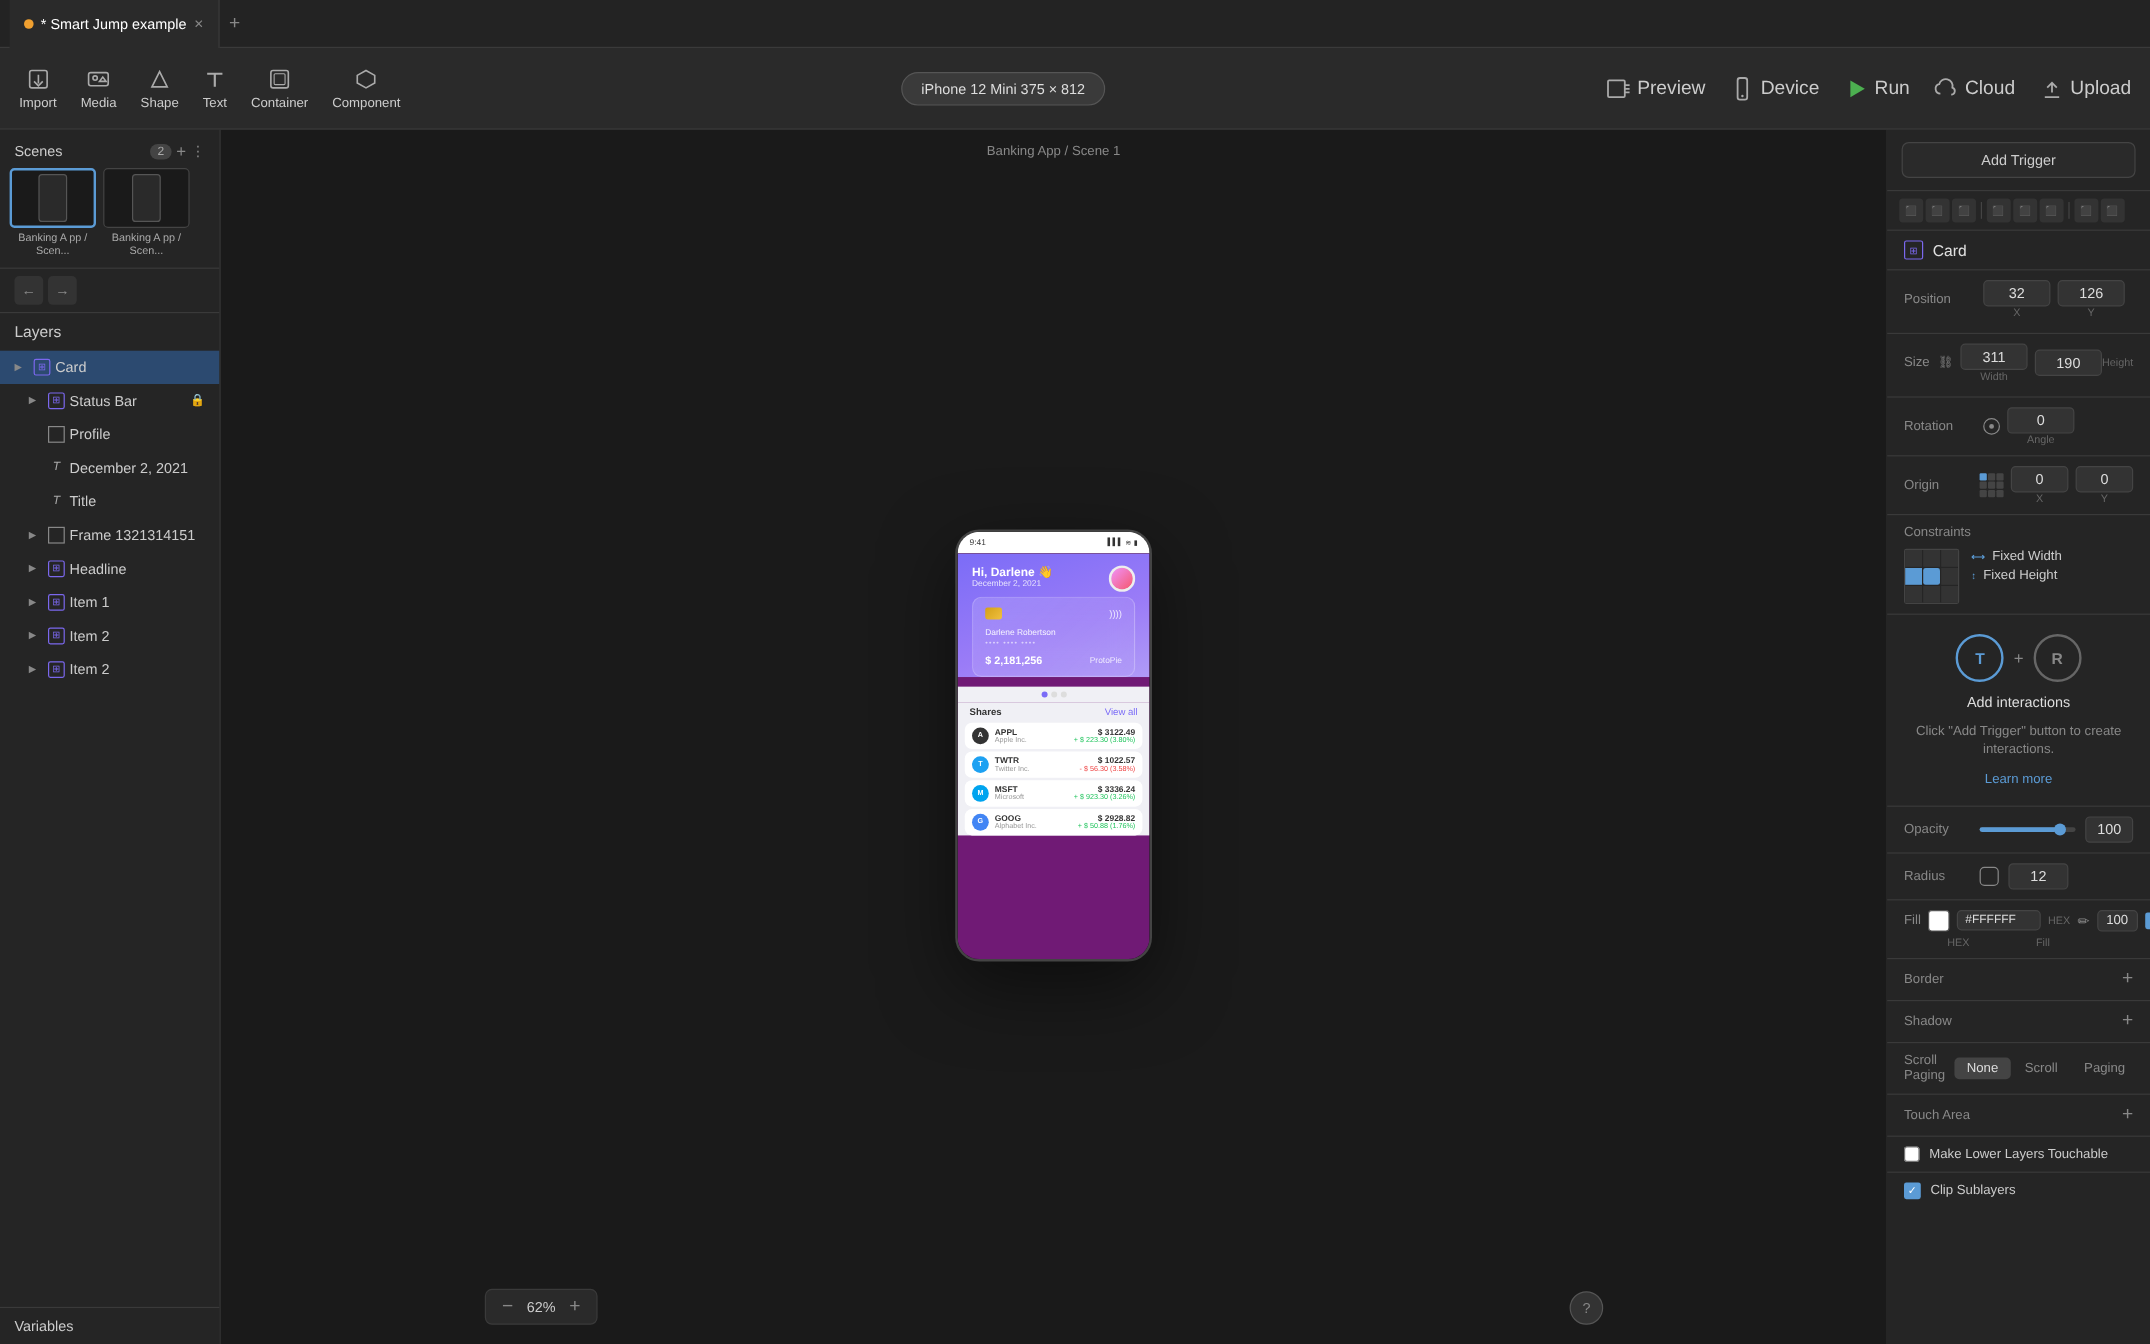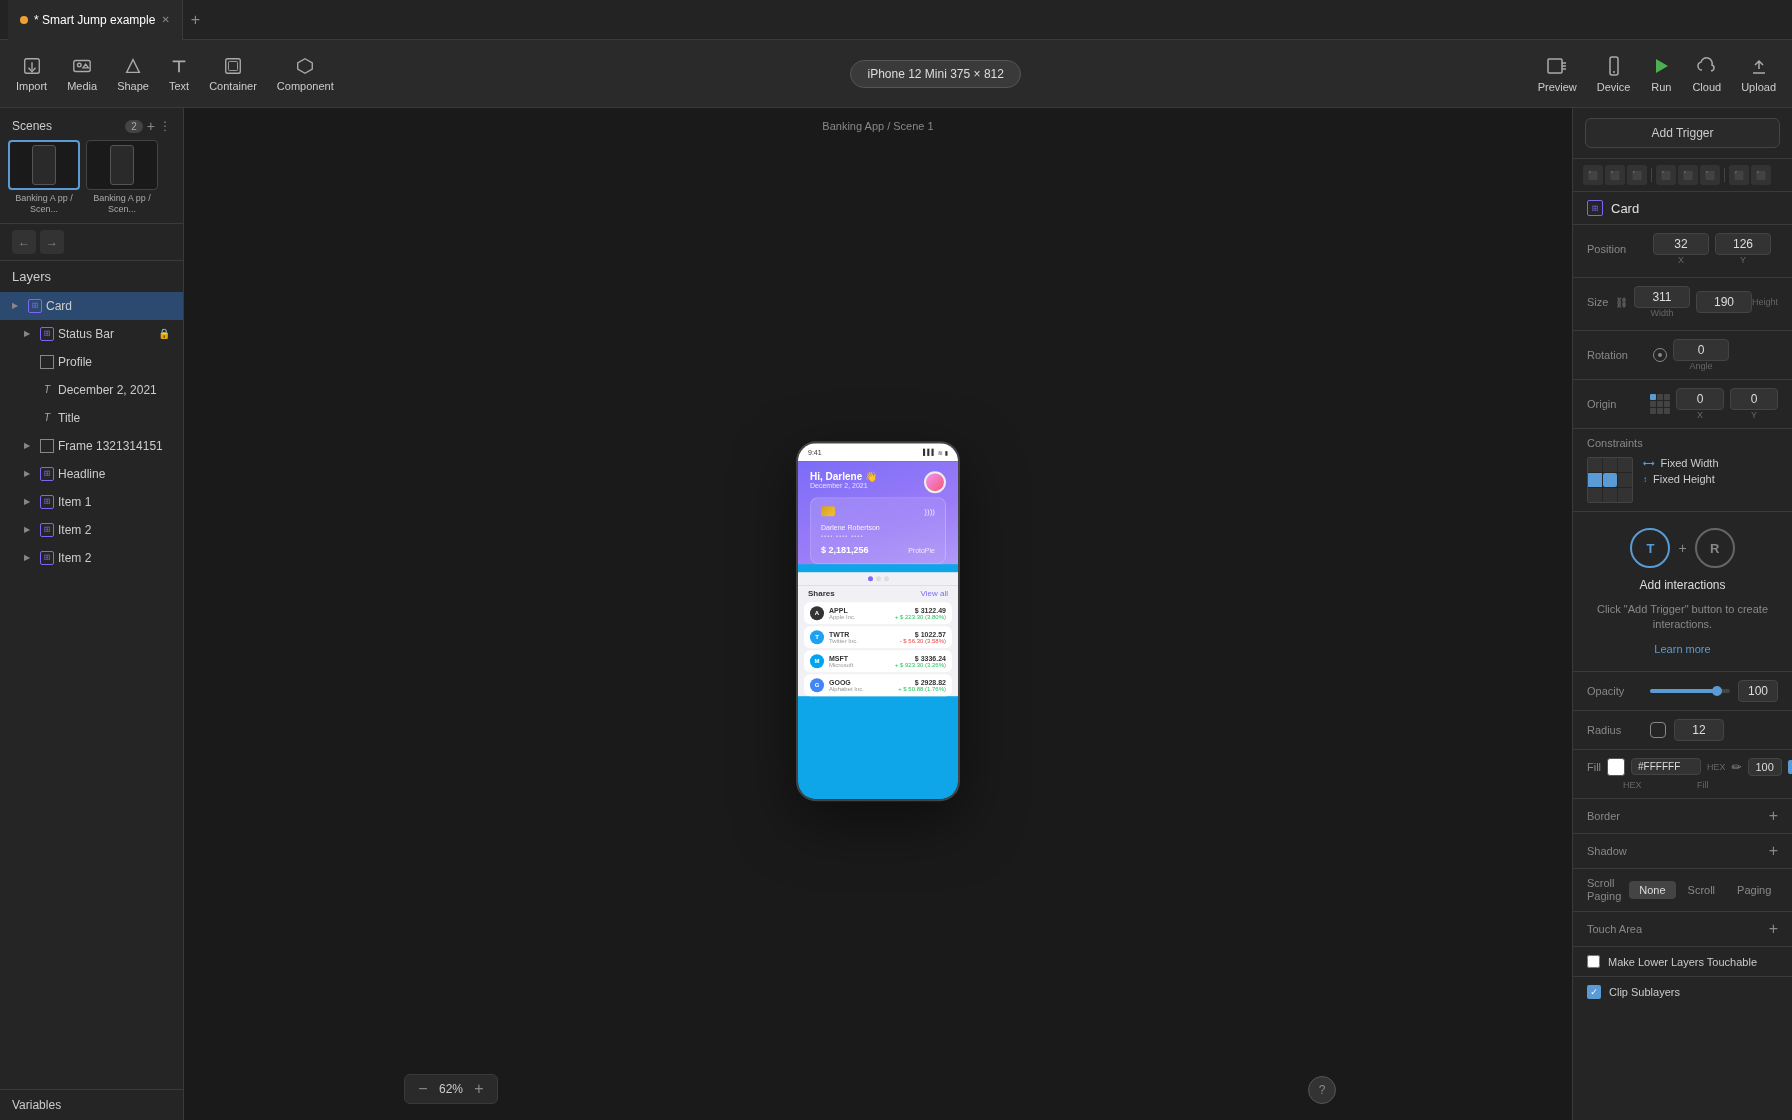--- a/index.html
+++ b/index.html
@@ -75,26 +75,25 @@
       color: #ddd;
       border: 1px solid #555;
     }
     .toolbar-right {
       display: flex;
       align-items: center;
       gap: 20px;
     }
     .toolbar-btn {
       display: flex;
-      flex-direction: column;
       align-items: center;
       gap: 4px;
       cursor: pointer;
       color: #ccc;
-      font-size: 11px;
+      font-size: 16px;
     }
   </style>
 </head>
 <body>
 
 <div style="position:fixed;top:0;left:0;right:0;height:40px;background:#232323;border-bottom:1px solid #3a3a3a;display:flex;align-items:center;padding:0 8px;z-index:100;">
   <div class="tab active">
     <span class="tab-dot"></span>
     <span>* Smart Jump example</span>
     <span class="tab-close">✕</span>
@@ -302,21 +301,21 @@
 
         <div style="height:18px;background:#fff;display:flex;align-items:center;justify-content:space-between;padding:0 10px;font-size:7px;color:#333;">
           <span>9:41</span>
           <div style="display:flex;gap:2px;align-items:center;">
             <span style="font-size:6px;">▌▌▌</span>
             <span style="font-size:6px;">≋</span>
             <span style="font-size:6px;">▮</span>
           </div>
         </div>
 
-        <div style="background:#0ea5e9;height:calc(100% - 18px);overflow:hidden;">
+        <div style="background:#701a75;height:calc(100% - 18px);overflow:hidden;">
 
           <div style="background:linear-gradient(160deg,#7B6CF7 0%,#9B7CF7 60%,#B09BF7 100%);padding:10px 12px 0;">
             <div style="display:flex;justify-content:space-between;align-items:flex-start;margin-bottom:4px;">
               <div>
                 <div style="font-size:10px;color:#fff;font-weight:600;">Hi, Darlene 👋</div>
                 <div style="font-size:7px;color:rgba(255,255,255,0.8);">December 2, 2021</div>
               </div>
               <div style="width:22px;height:22px;border-radius:50%;background:#ddd;overflow:hidden;border:2px solid rgba(255,255,255,0.5);">
                 <div style="width:100%;height:100%;background:linear-gradient(135deg,#f093fb,#f5576c);border-radius:50%;"></div>
               </div>

